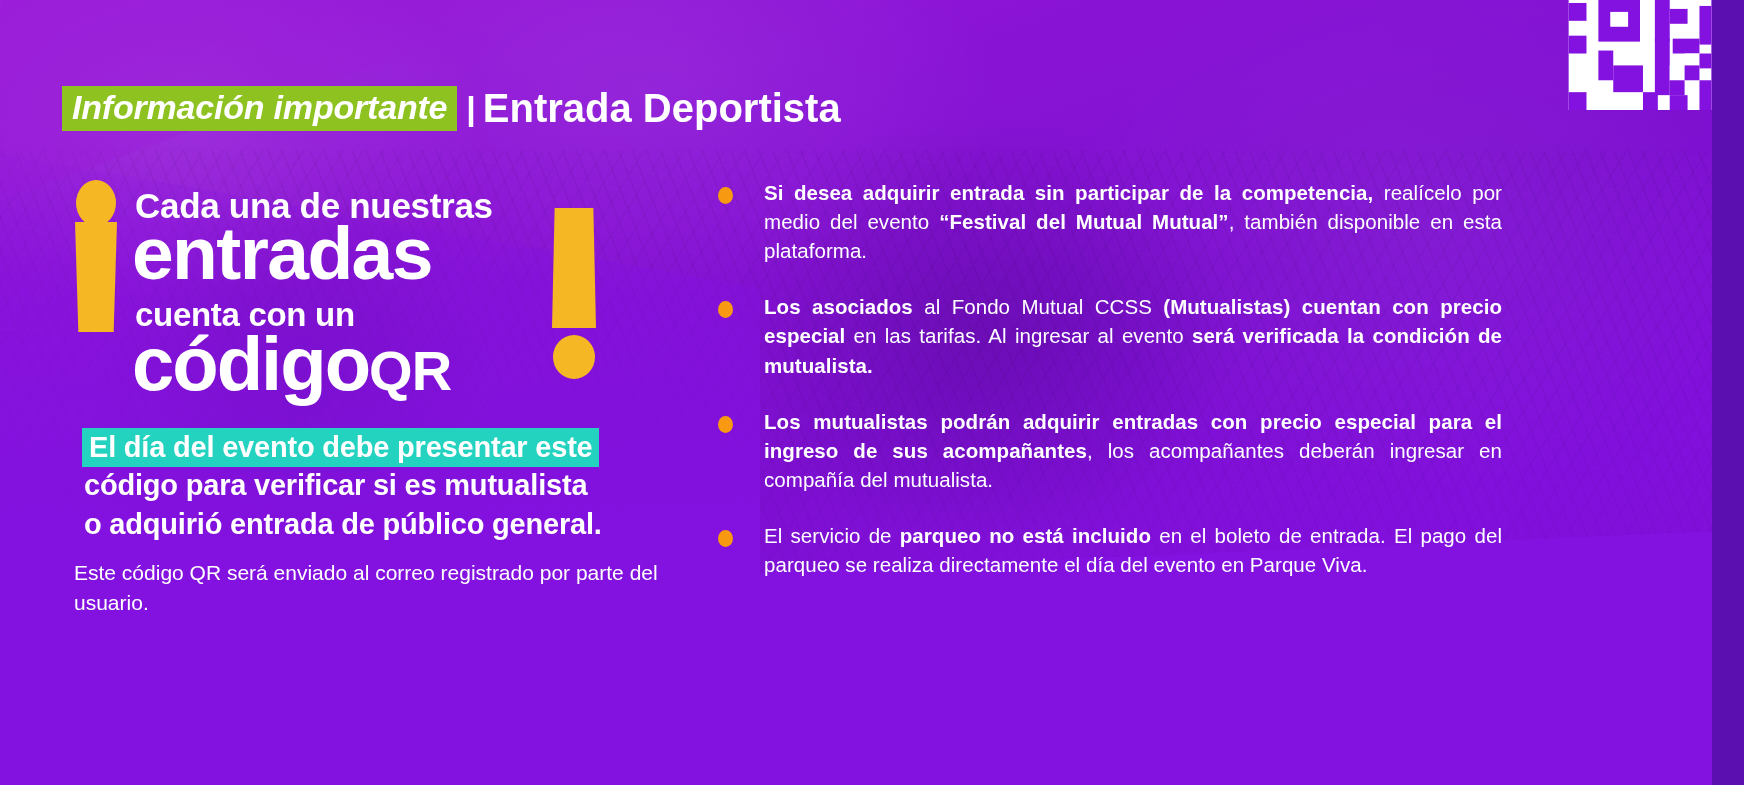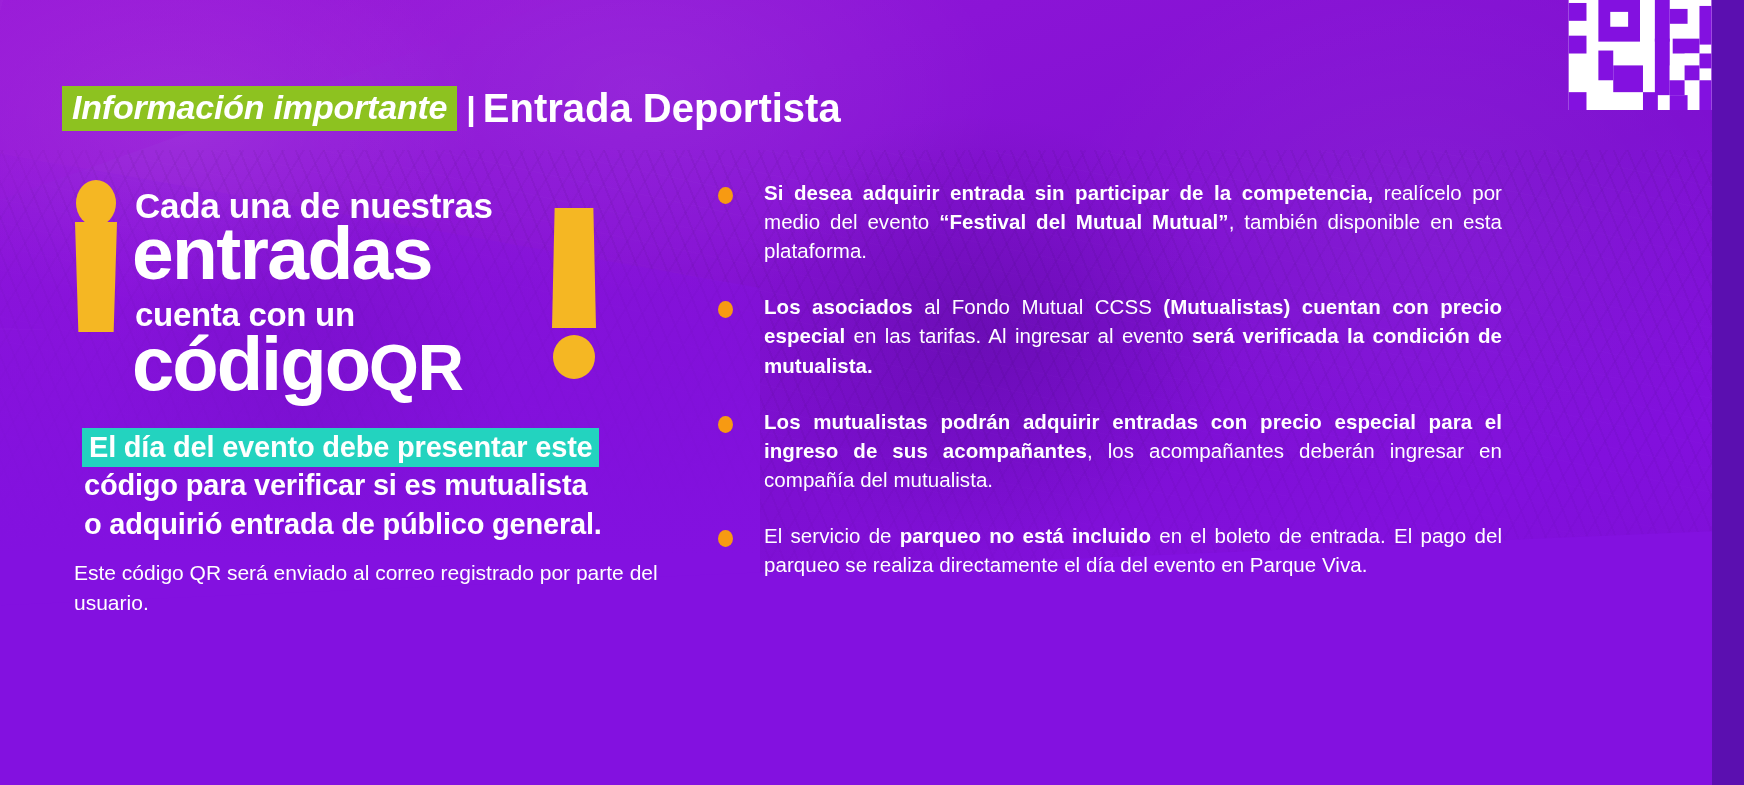--- a/index.html
+++ b/index.html
@@ -188,21 +188,21 @@
     position: absolute;
     left: 62px; top: 146px;
     color: #ffffff;
     font-size: 76px;
     font-weight: 700;
     letter-spacing: -2px;
     line-height: 1;
     white-space: nowrap;
   }
   .hero-l4 .qr {
-    font-size: 64px;
+    font-size: 56px;
     letter-spacing: -1px;
   }
 
   
   .statement {
     position: absolute;
     left: 84px;
     top: 428px;
     width: 640px;
   }

